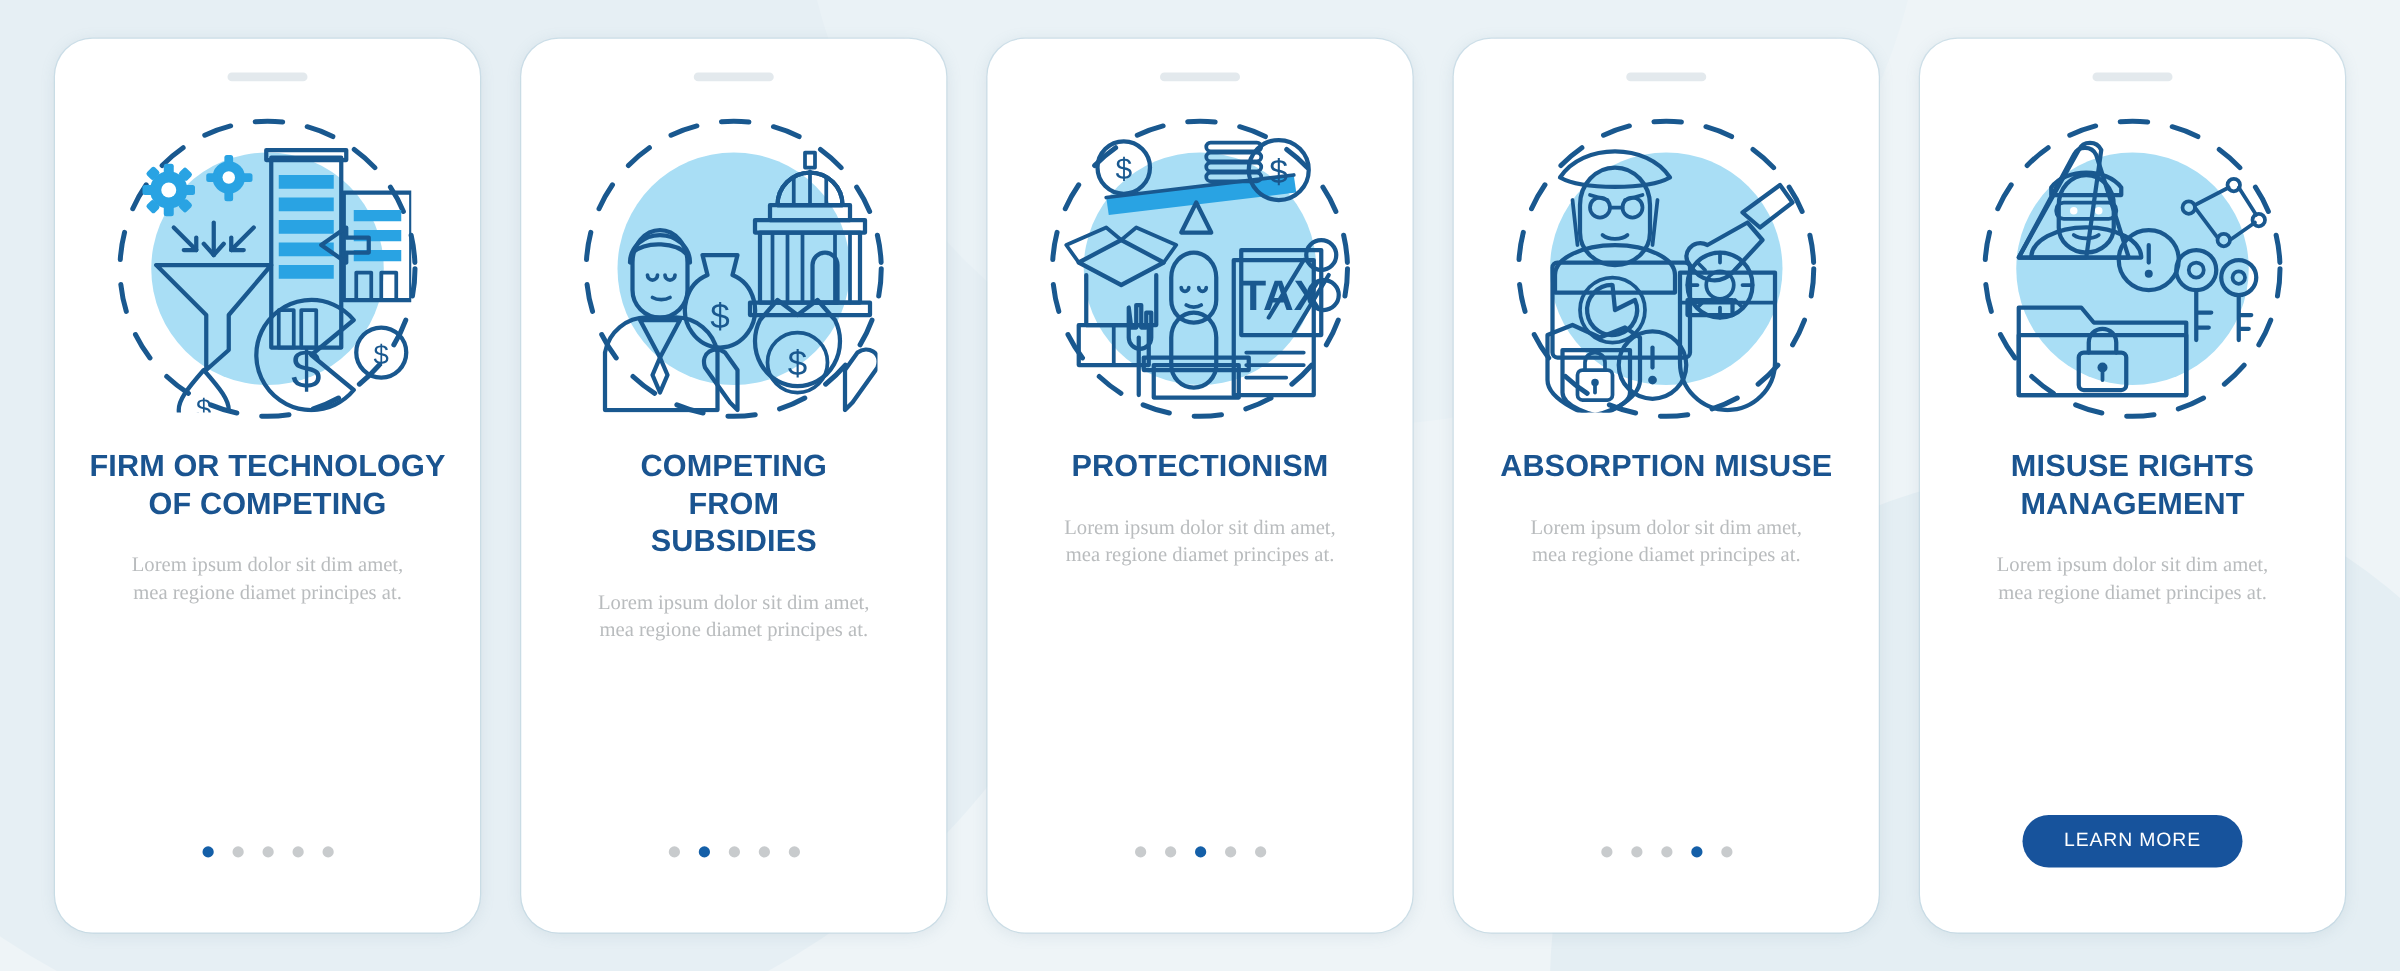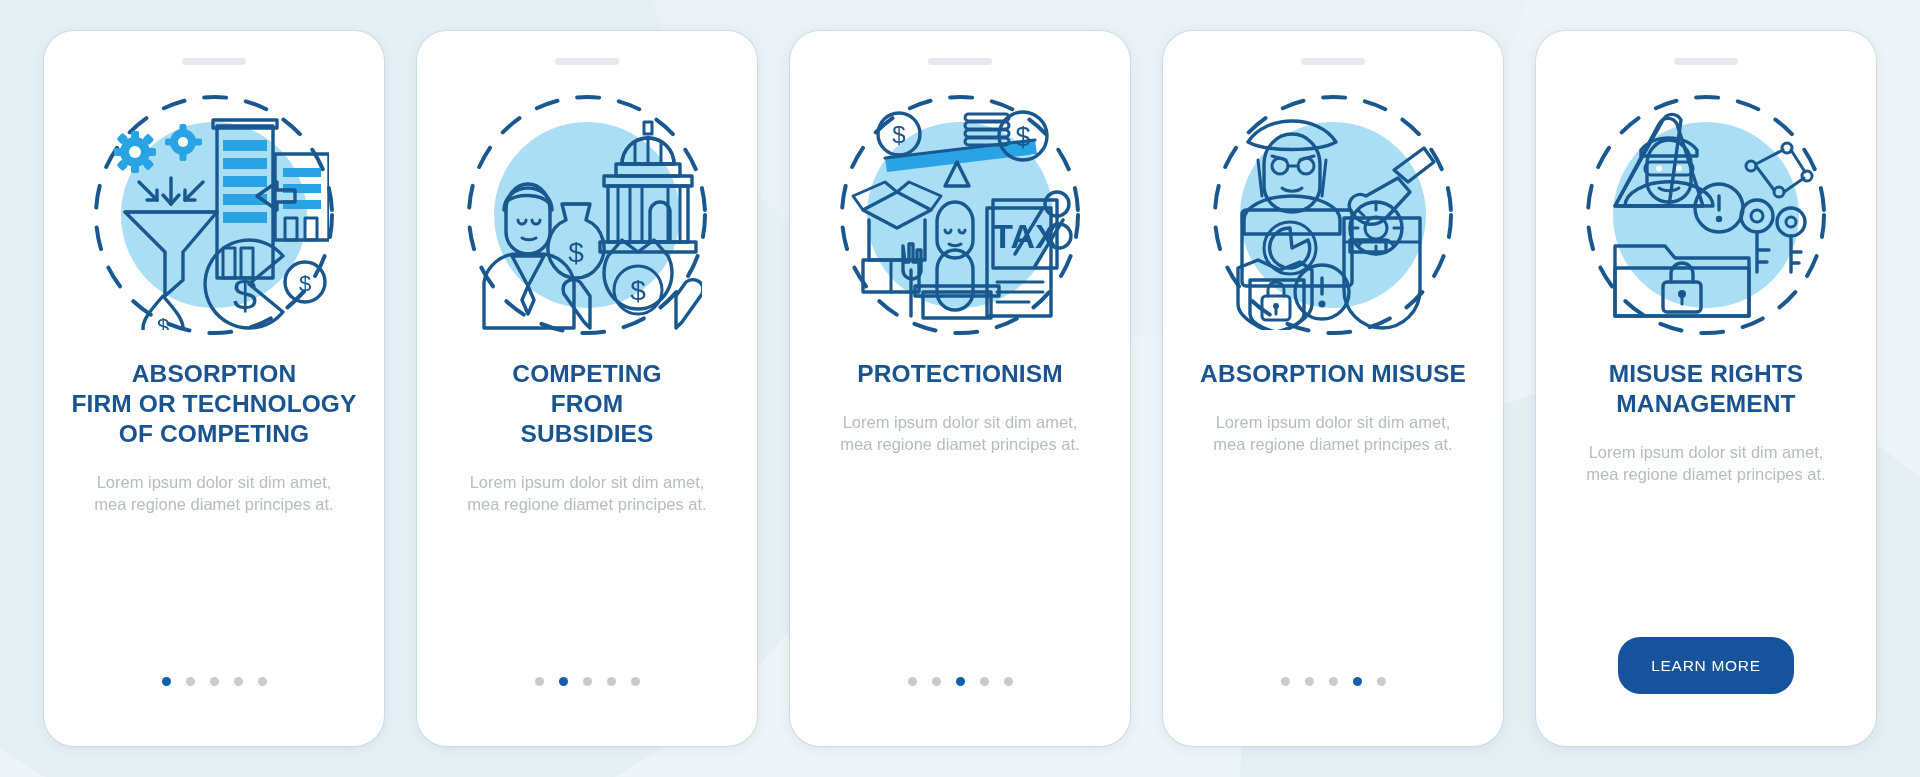--- a/index.html
+++ b/index.html
@@ -84,20 +84,21 @@
     line-height:1.22;
     letter-spacing:0.1px;
   }
   .body-text {
     margin-top:22px;
     width:246px;
     text-align:center;
     color:#b9bcbe;
     font-size:16.5px;
     line-height:1.36;
+    font-family:Liberation Serif, serif;
   }
 
   .spacer { flex:1; }
 
   .dots {
     display:flex;
     gap:15px;
     align-items:center;
     margin-bottom:60px;
   }
@@ -108,21 +109,21 @@
   }
   .dot.active { background:#145fa8; }
 
   .cta {
     margin-bottom:52px;
     background:#17539c;
     color:#ffffff;
     border:none;
     border-radius:22px;
     width:176px;
-    height:57px;
+    height:42px;
     font-size:15.5px;
     letter-spacing:0.7px;
     font-family:"Liberation Sans", sans-serif;
     cursor:pointer;
   }
 
   
   .st { fill:none; stroke:#19588f; stroke-width:3.4; stroke-linecap:round; stroke-linejoin:round; }
   .st2 { fill:none; stroke:#19588f; stroke-width:3; stroke-linecap:round; stroke-linejoin:round; }
   .fillmid { fill:#29a3e3; }
@@ -217,21 +218,20 @@
           <path class="st" d="M150 228 a44 44 0 1 1 34 -72 l-34 28 34 28 a44 44 0 0 1 -34 16 Z" fill="#fff"></path>
           <text x="146" y="210" text-anchor="middle" font-size="44" fill="#19588f" font-family="'Liberation Sans',sans-serif">$</text>
         </g>
         <g>
           <circle cx="206" cy="182" r="20" class="st" fill="#fff"></circle>
           <text x="206" y="191" text-anchor="middle" font-size="22" fill="#19588f" font-family="'Liberation Sans',sans-serif">$</text>
         </g>
       </svg>
     </div>
     <div class="title">
-      <div>ABSORPTION</div>
       <div>FIRM OR TECHNOLOGY</div>
       <div>OF COMPETING</div>
     </div>
     <div class="body-text">Lorem ipsum dolor sit dim amet, mea regione diamet principes at.</div>
     <div class="spacer"></div>
     <div class="dots">
       <span class="dot active"></span>
       <span class="dot"></span>
       <span class="dot"></span>
       <span class="dot"></span>

